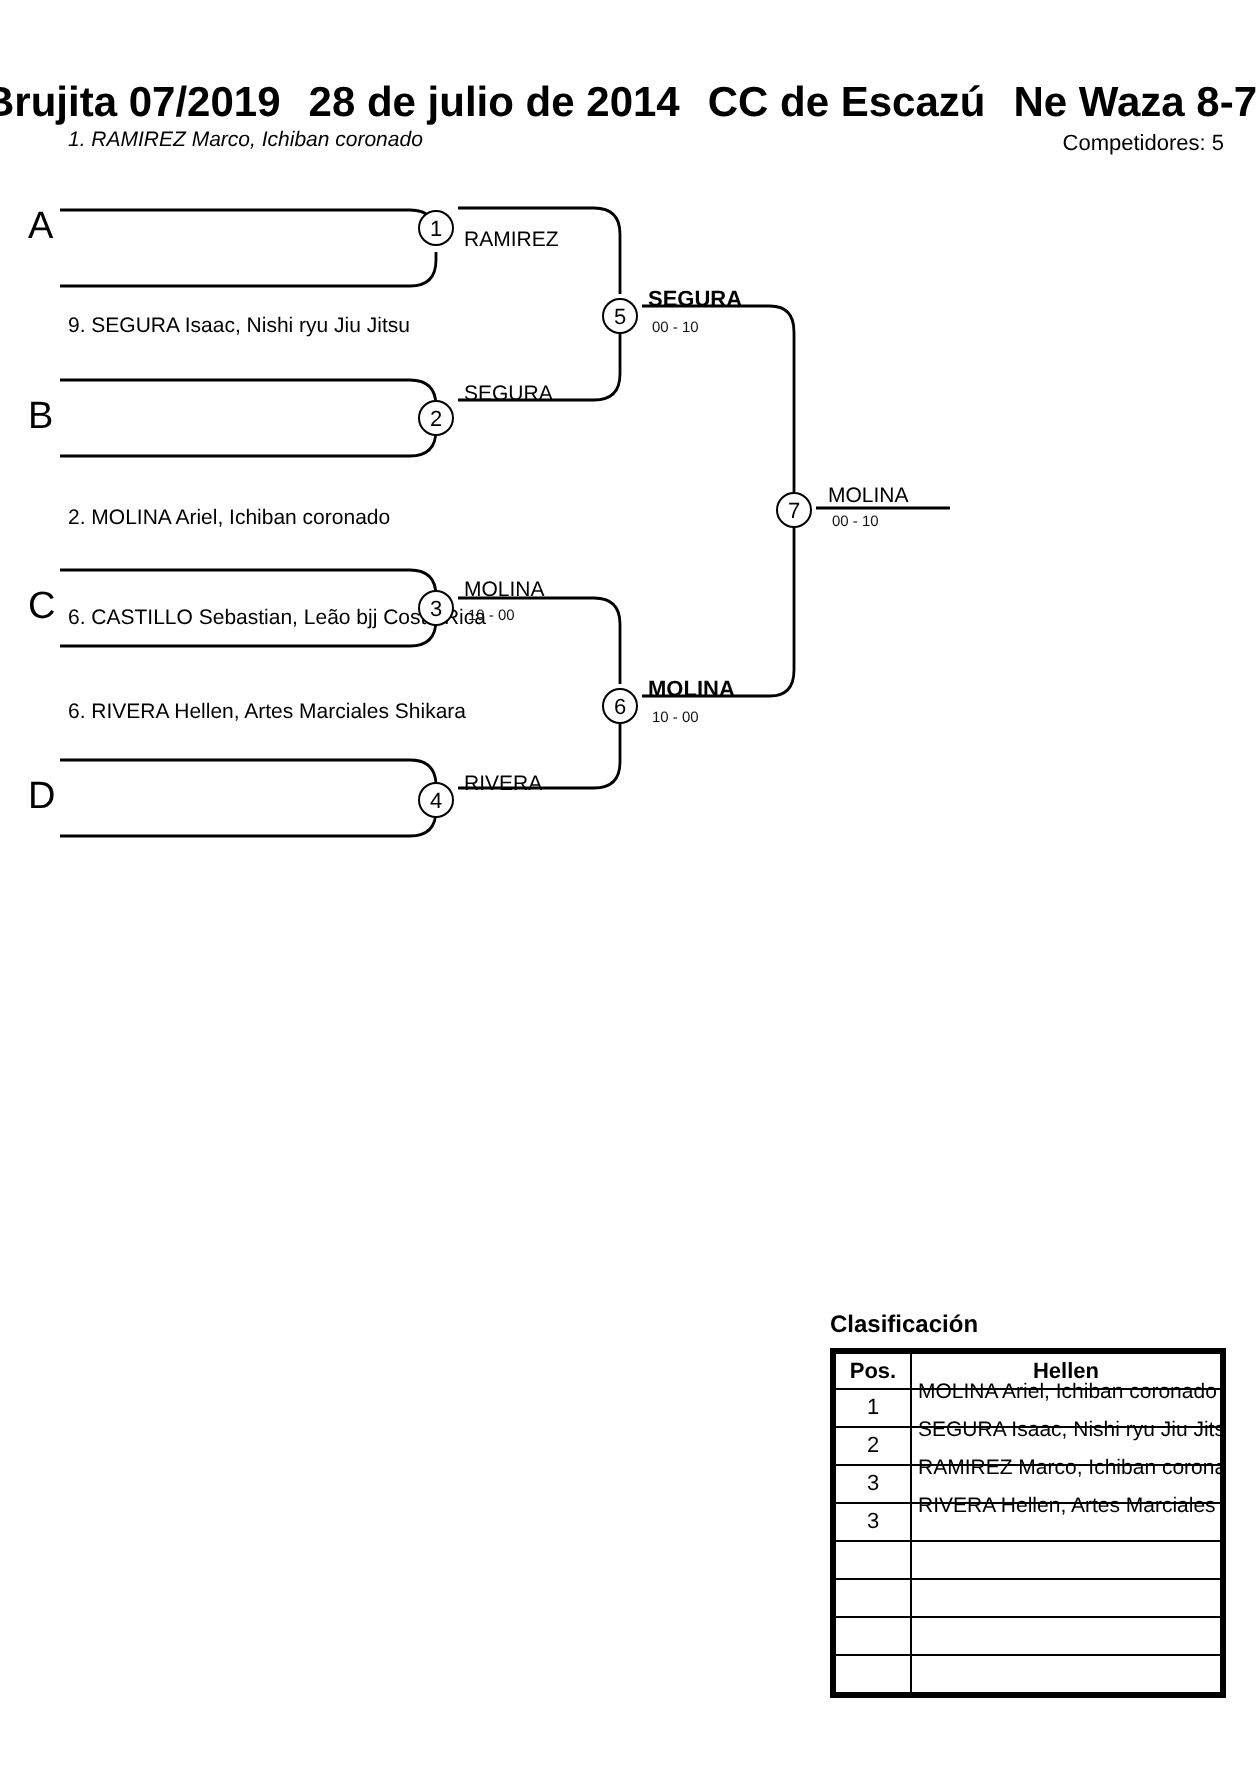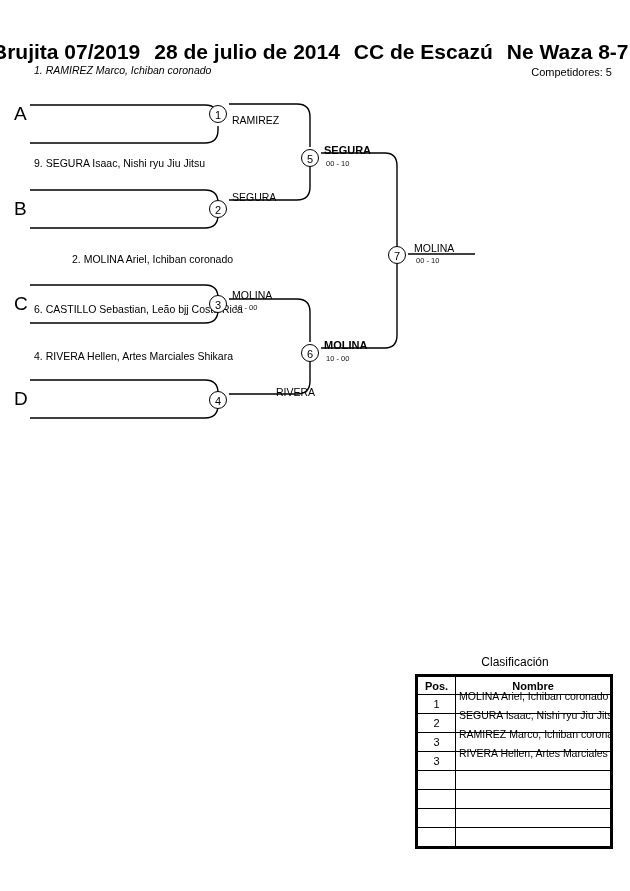--- a/index.html
+++ b/index.html
@@ -100,23 +100,23 @@
     white-space: nowrap;
     color: #111;
   }
 
   
   .clasif-title {
     position: absolute;
     left: 415px;
     top: 655px;
     width: 200px;
-    text-align: center;
+    text-align: left;
     font-size: 12px;
-    font-weight: normal;
+    font-weight: bold;
   }
   .clasif-wrap {
     position: absolute;
     left: 415px;
     top: 674px;
     width: 198px;
     border: 2px solid #000;
     box-sizing: border-box;
     background: #fff;
     overflow: hidden;
@@ -195,40 +195,40 @@
   </svg>
 </div>
 
 <div class="grp-letter" style="left:14px; top:103px;">A</div>
 <div class="grp-letter" style="left:14px; top:198px;">B</div>
 <div class="grp-letter" style="left:14px; top:293px;">C</div>
 <div class="grp-letter" style="left:14px; top:388px;">D</div>
 
 <div class="comp-name" style="left:34px; top:64px;font-style:italic;">1. RAMIREZ Marco, Ichiban coronado</div>
 <div class="comp-name" style="left:34px; top:157px;">9. SEGURA Isaac, Nishi ryu Jiu Jitsu</div>
-<div class="comp-name" style="left:34px; top:253px;margin-left:38px;">2. MOLINA Ariel, Ichiban coronado</div>
+<div class="comp-name" style="left:34px; top:253px;">2. MOLINA Ariel, Ichiban coronado</div>
 <div class="comp-name" style="left:34px; top:303px;">6. CASTILLO Sebastian, Leão bjj Costa Rica</div>
-<div class="comp-name" style="left:34px; top:350px;">4. RIVERA Hellen, Artes Marciales Shikara</div>
+<div class="comp-name" style="left:34px; top:350px;">6. RIVERA Hellen, Artes Marciales Shikara</div>
 
 <div class="match-num" style="left:209px; top:105px;">1</div>
 <div class="match-num" style="left:209px; top:200px;">2</div>
 <div class="match-num" style="left:209px; top:295px;">3</div>
 <div class="match-num" style="left:209px; top:391px;">4</div>
 <div class="match-num" style="left:301px; top:149px;">5</div>
 <div class="match-num" style="left:301px; top:344px;">6</div>
 <div class="match-num" style="left:388px; top:246px;">7</div>
 
 <div class="winner-label" style="left:232px; top:95px;margin-top:19px;">RAMIREZ</div>
 
 <div class="winner-label" style="left:232px; top:191px;">SEGURA</div>
 
 <div class="winner-label" style="left:232px; top:289px;">MOLINA</div>
 <div class="score-label" style="left:234px; top:303px;">10 - 00</div>
 
-<div class="winner-label" style="left:232px; top:386px;margin-left:44px;">RIVERA</div>
+<div class="winner-label" style="left:232px; top:386px;">RIVERA</div>
 
 <div class="winner-label bold" style="left:324px; top:144px;">SEGURA</div>
 <div class="score-label" style="left:326px; top:159px;">00 - 10</div>
 
 <div class="winner-label bold" style="left:324px; top:339px;">MOLINA</div>
 <div class="score-label" style="left:326px; top:354px;">10 - 00</div>
 
 <div class="winner-label" style="left:414px; top:242px;">MOLINA</div>
 <div class="score-label" style="left:416px; top:256px;">00 - 10</div>
 
@@ -236,21 +236,21 @@
 
 <div class="clasif-wrap">
   <table class="clasif">
     <colgroup>
         <col class="pos">
         <col>
       </colgroup>
     <thead>
       <tr>
         <th>Pos.</th>
-        <th>Nombre</th>
+        <th>Hellen</th>
       </tr>
     </thead>
     <tbody>
       <tr>
         <td>1</td>
         <td class="name">
             <span class="nm">MOLINA Ariel, Ichiban coronado</span>
           </td>
       </tr>
       <tr>

